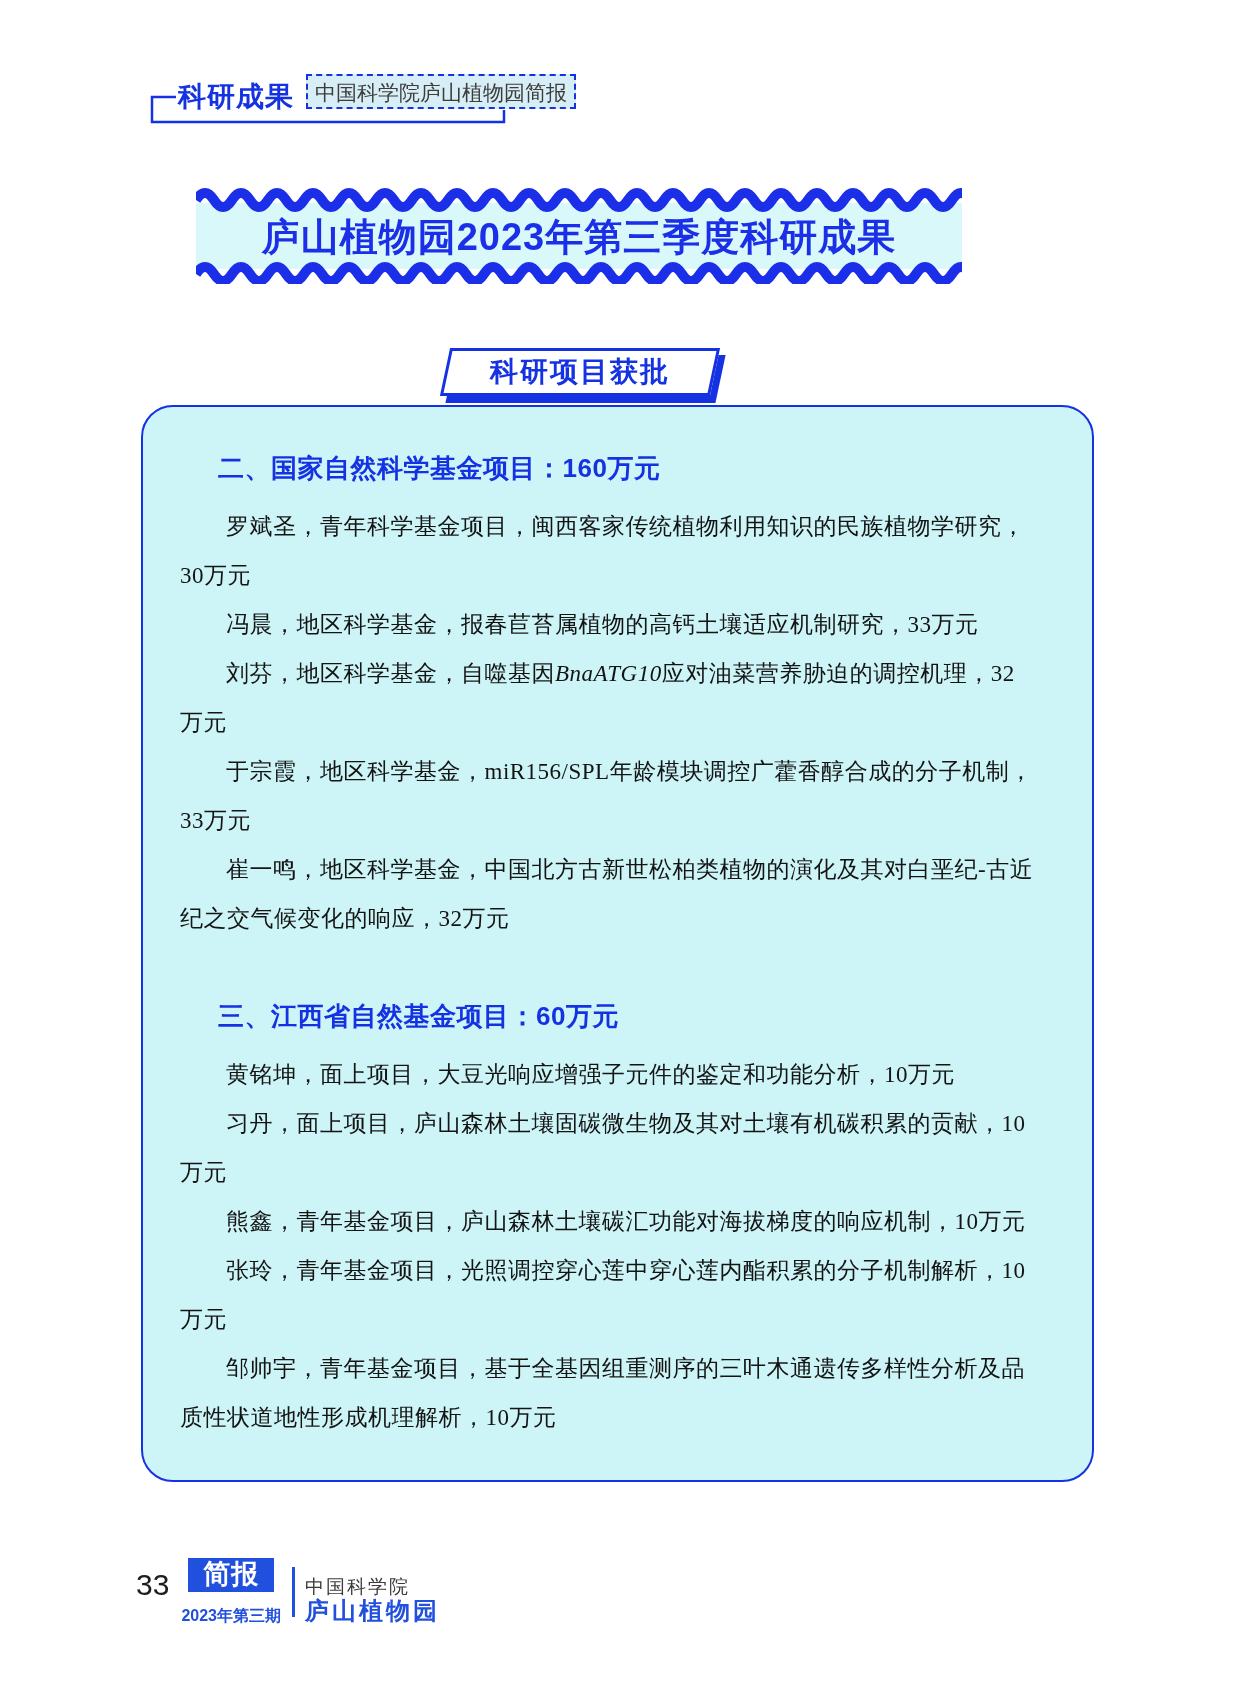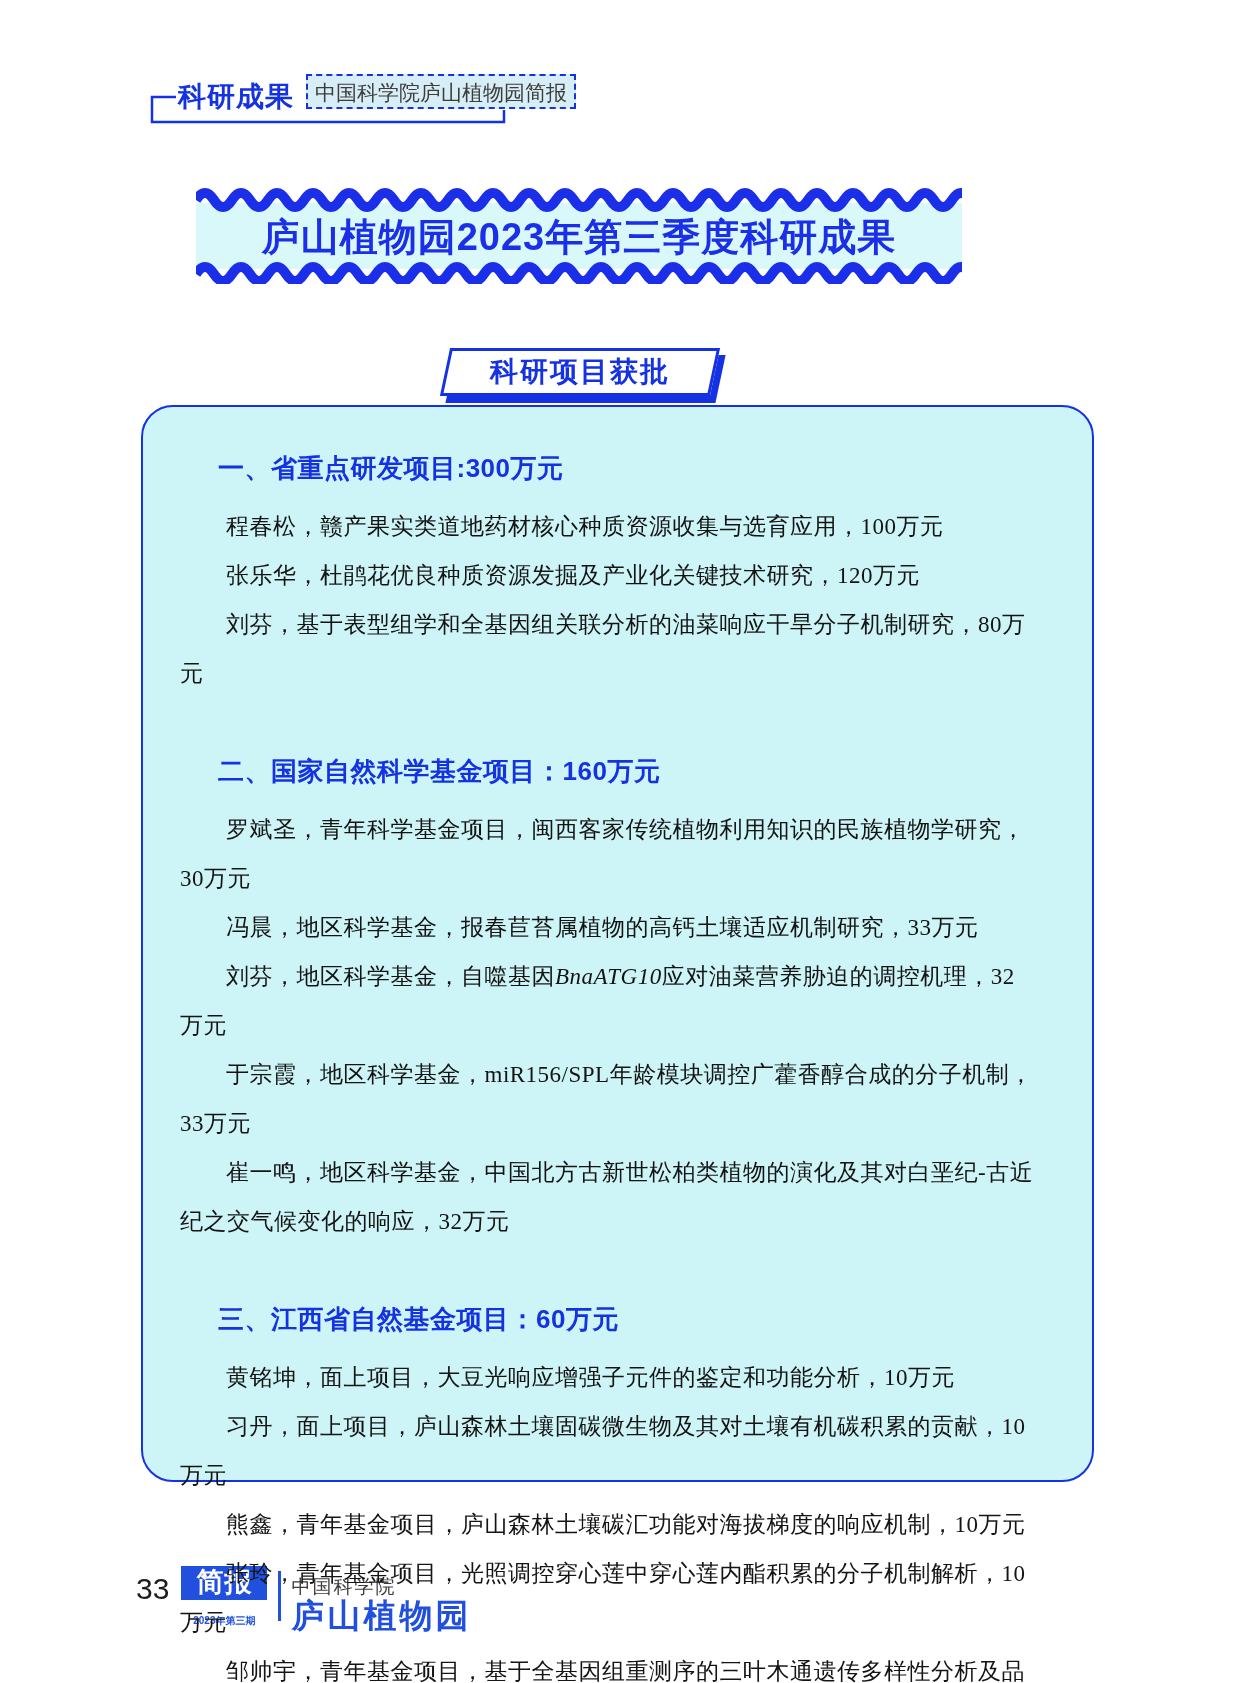--- a/index.html
+++ b/index.html
@@ -99,31 +99,31 @@
     font-family:"Liberation Sans",sans-serif;
   }
   .logo-col{display:flex;flex-direction:column;align-items:center;margin-right:9px;}
   .logo-box{
     background:var(--footer-blue);
     color:#ffffff;font-size:27px;font-weight:bold;
     padding:3px 15px 4px;line-height:1;
     letter-spacing:1px;
   }
   .logo-issue{
-    font-size:10px;font-weight:bold;color:var(--footer-blue);
+    font-size:16px;font-weight:bold;color:var(--footer-blue);
     margin-top:14px;white-space:nowrap;
   }
   .footer-divider{
     width:3px;height:50px;background:var(--footer-blue);
     margin:0 10px 2px 2px;
   }
   .org-col{display:flex;flex-direction:column;padding-bottom:2px;}
   .org-small{font-size:19px;color:#3a3a3a;letter-spacing:2px;line-height:1.15;margin-top:18px;}
   .org-large{
-    font-size:33px;font-weight:bold;color:var(--footer-blue);
+    font-size:24px;font-weight:bold;color:var(--footer-blue);
     letter-spacing:3px;line-height:1.1;
   }
 </style>
 </head>
 <body>
 
 <div class="page">
 
   <div class="hdr">
     <svg class="hdr-bracket" width="400" height="58" viewBox="0 0 400 58">
@@ -142,28 +142,20 @@
     <div class="banner-title">庐山植物园2023年第三季度科研成果</div>
   </div>
 
   <div class="badge">
     <div class="badge-shape"></div>
     <div class="badge-label">科研项目获批</div>
   </div>
 
   <div class="mainbox">
     <div class="mainbox-inner">
-  <div class="section">
-    <div class="section-heading">一、省重点研发项目:300万元</div>
-    <div class="section-items">
-            <p class="item">程春松，赣产果实类道地药材核心种质资源收集与选育应用，100万元</p>
-            <p class="item">张乐华，杜鹃花优良种质资源发掘及产业化关键技术研究，120万元</p>
-            <p class="item">刘芬，基于表型组学和全基因组关联分析的油菜响应干旱分子机制研究，80万元</p>
-          </div>
-  </div>
 
   <div class="section">
     <div class="section-heading">二、国家自然科学基金项目：160万元</div>
     <div class="section-items">
             <p class="item">罗斌圣，青年科学基金项目，闽西客家传统植物利用知识的民族植物学研究，30万元</p>
             <p class="item">冯晨，地区科学基金，报春苣苔属植物的高钙土壤适应机制研究，33万元</p>
             <p class="item"><span>刘芬，地区科学基金，自噬基因</span><em>BnaATG10</em><span>应对油菜营养胁迫的调控机理，32万元</span></p>
             <p class="item">于宗霞，地区科学基金，miR156/SPL年龄模块调控广藿香醇合成的分子机制，33万元</p>
             <p class="item">崔一鸣，地区科学基金，中国北方古新世松柏类植物的演化及其对白垩纪-古近纪之交气候变化的响应，32万元</p>
           </div>

